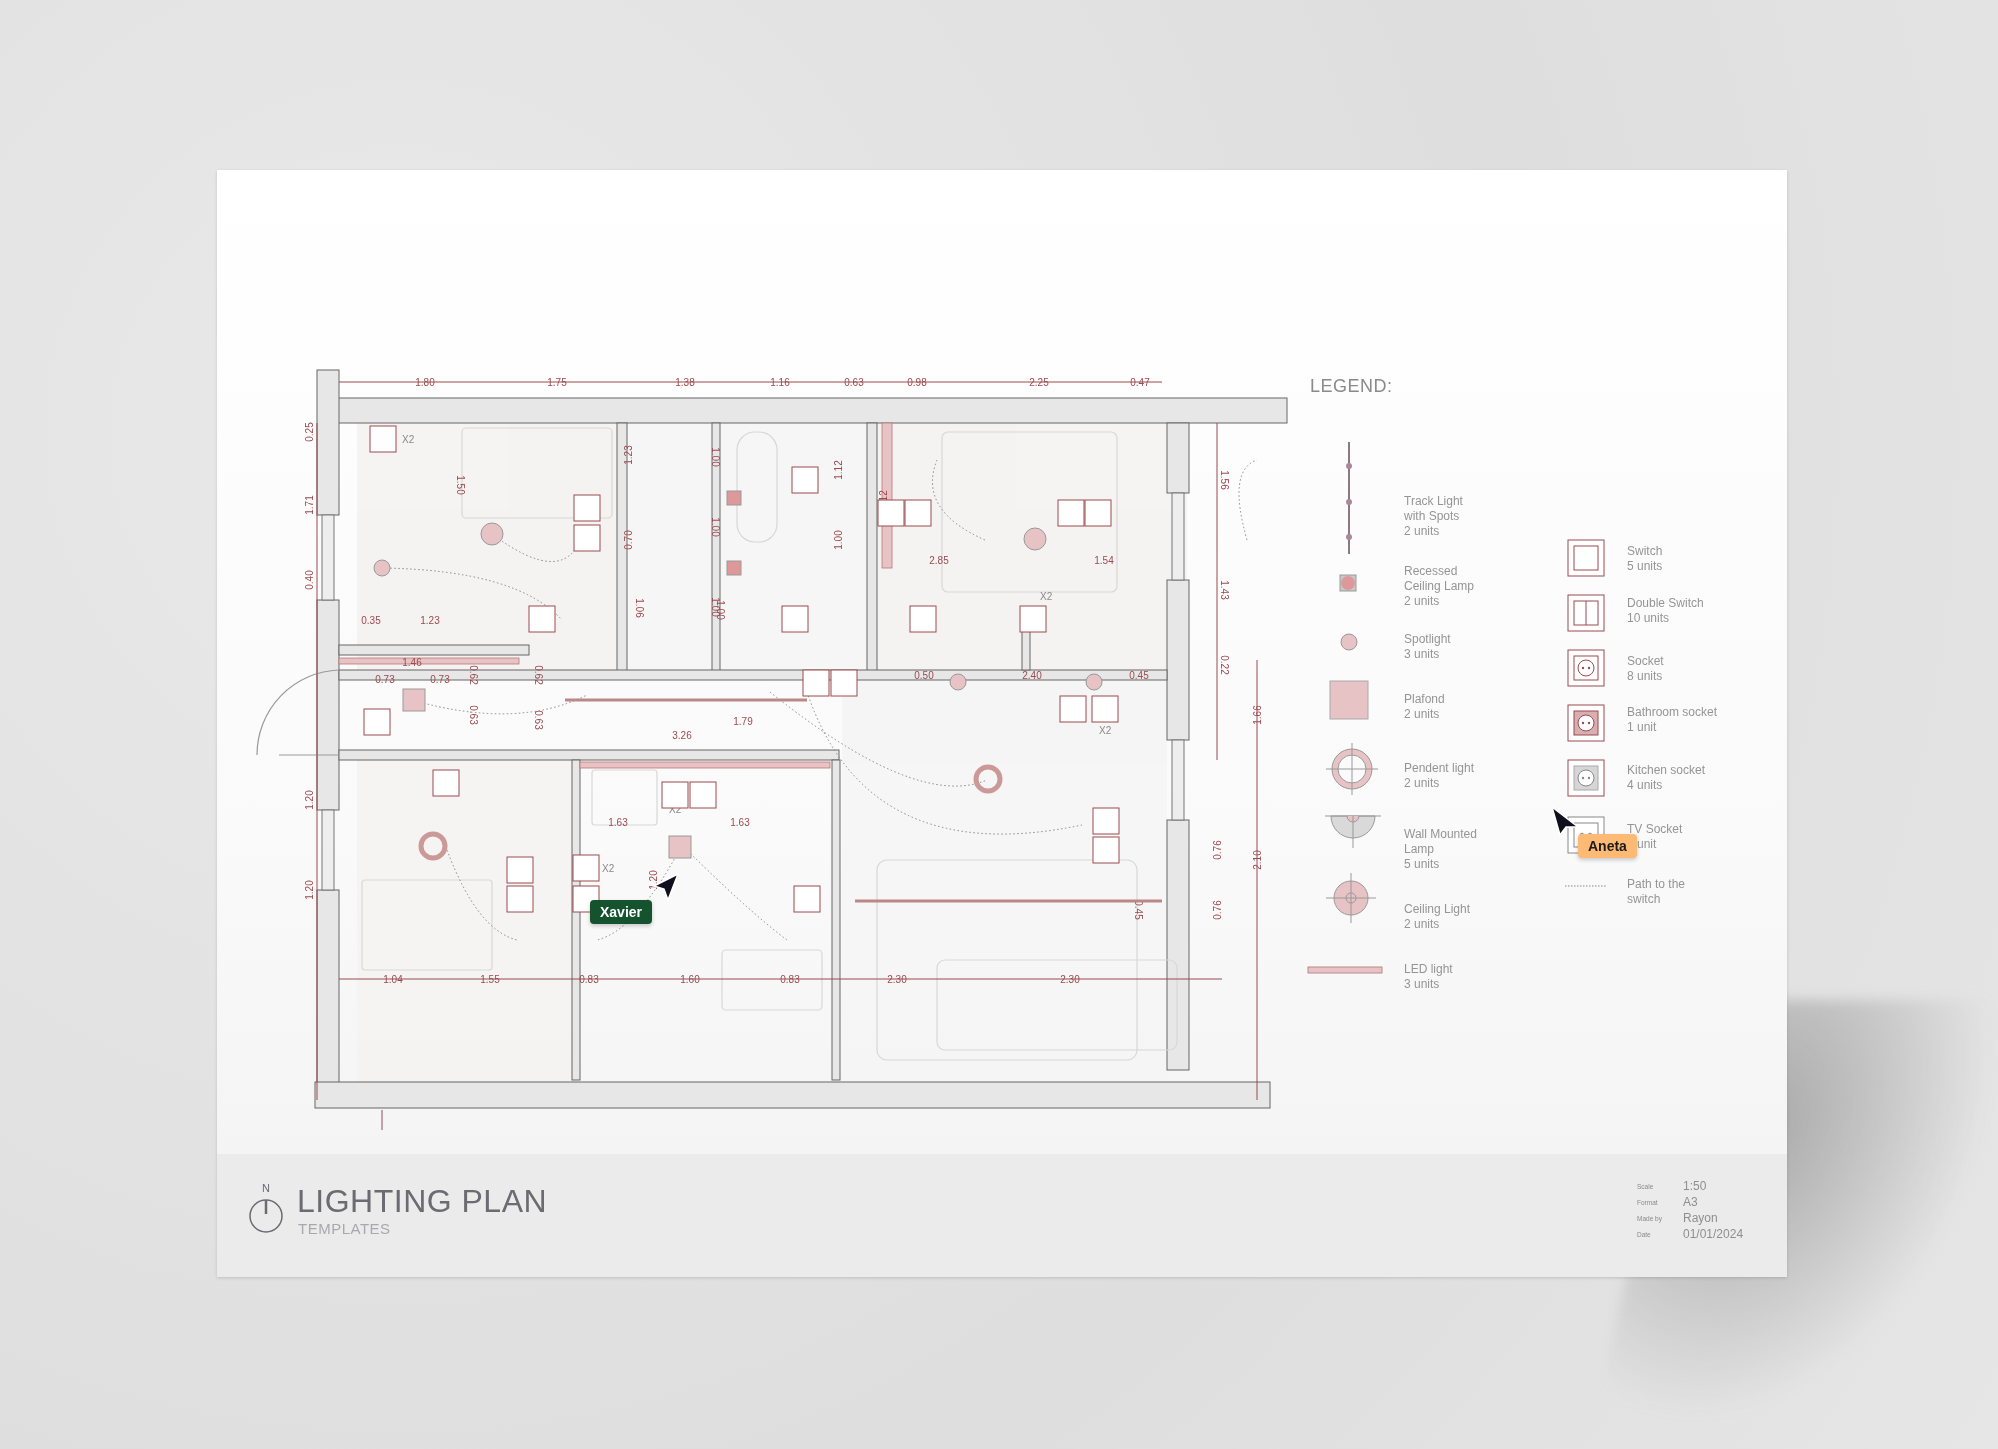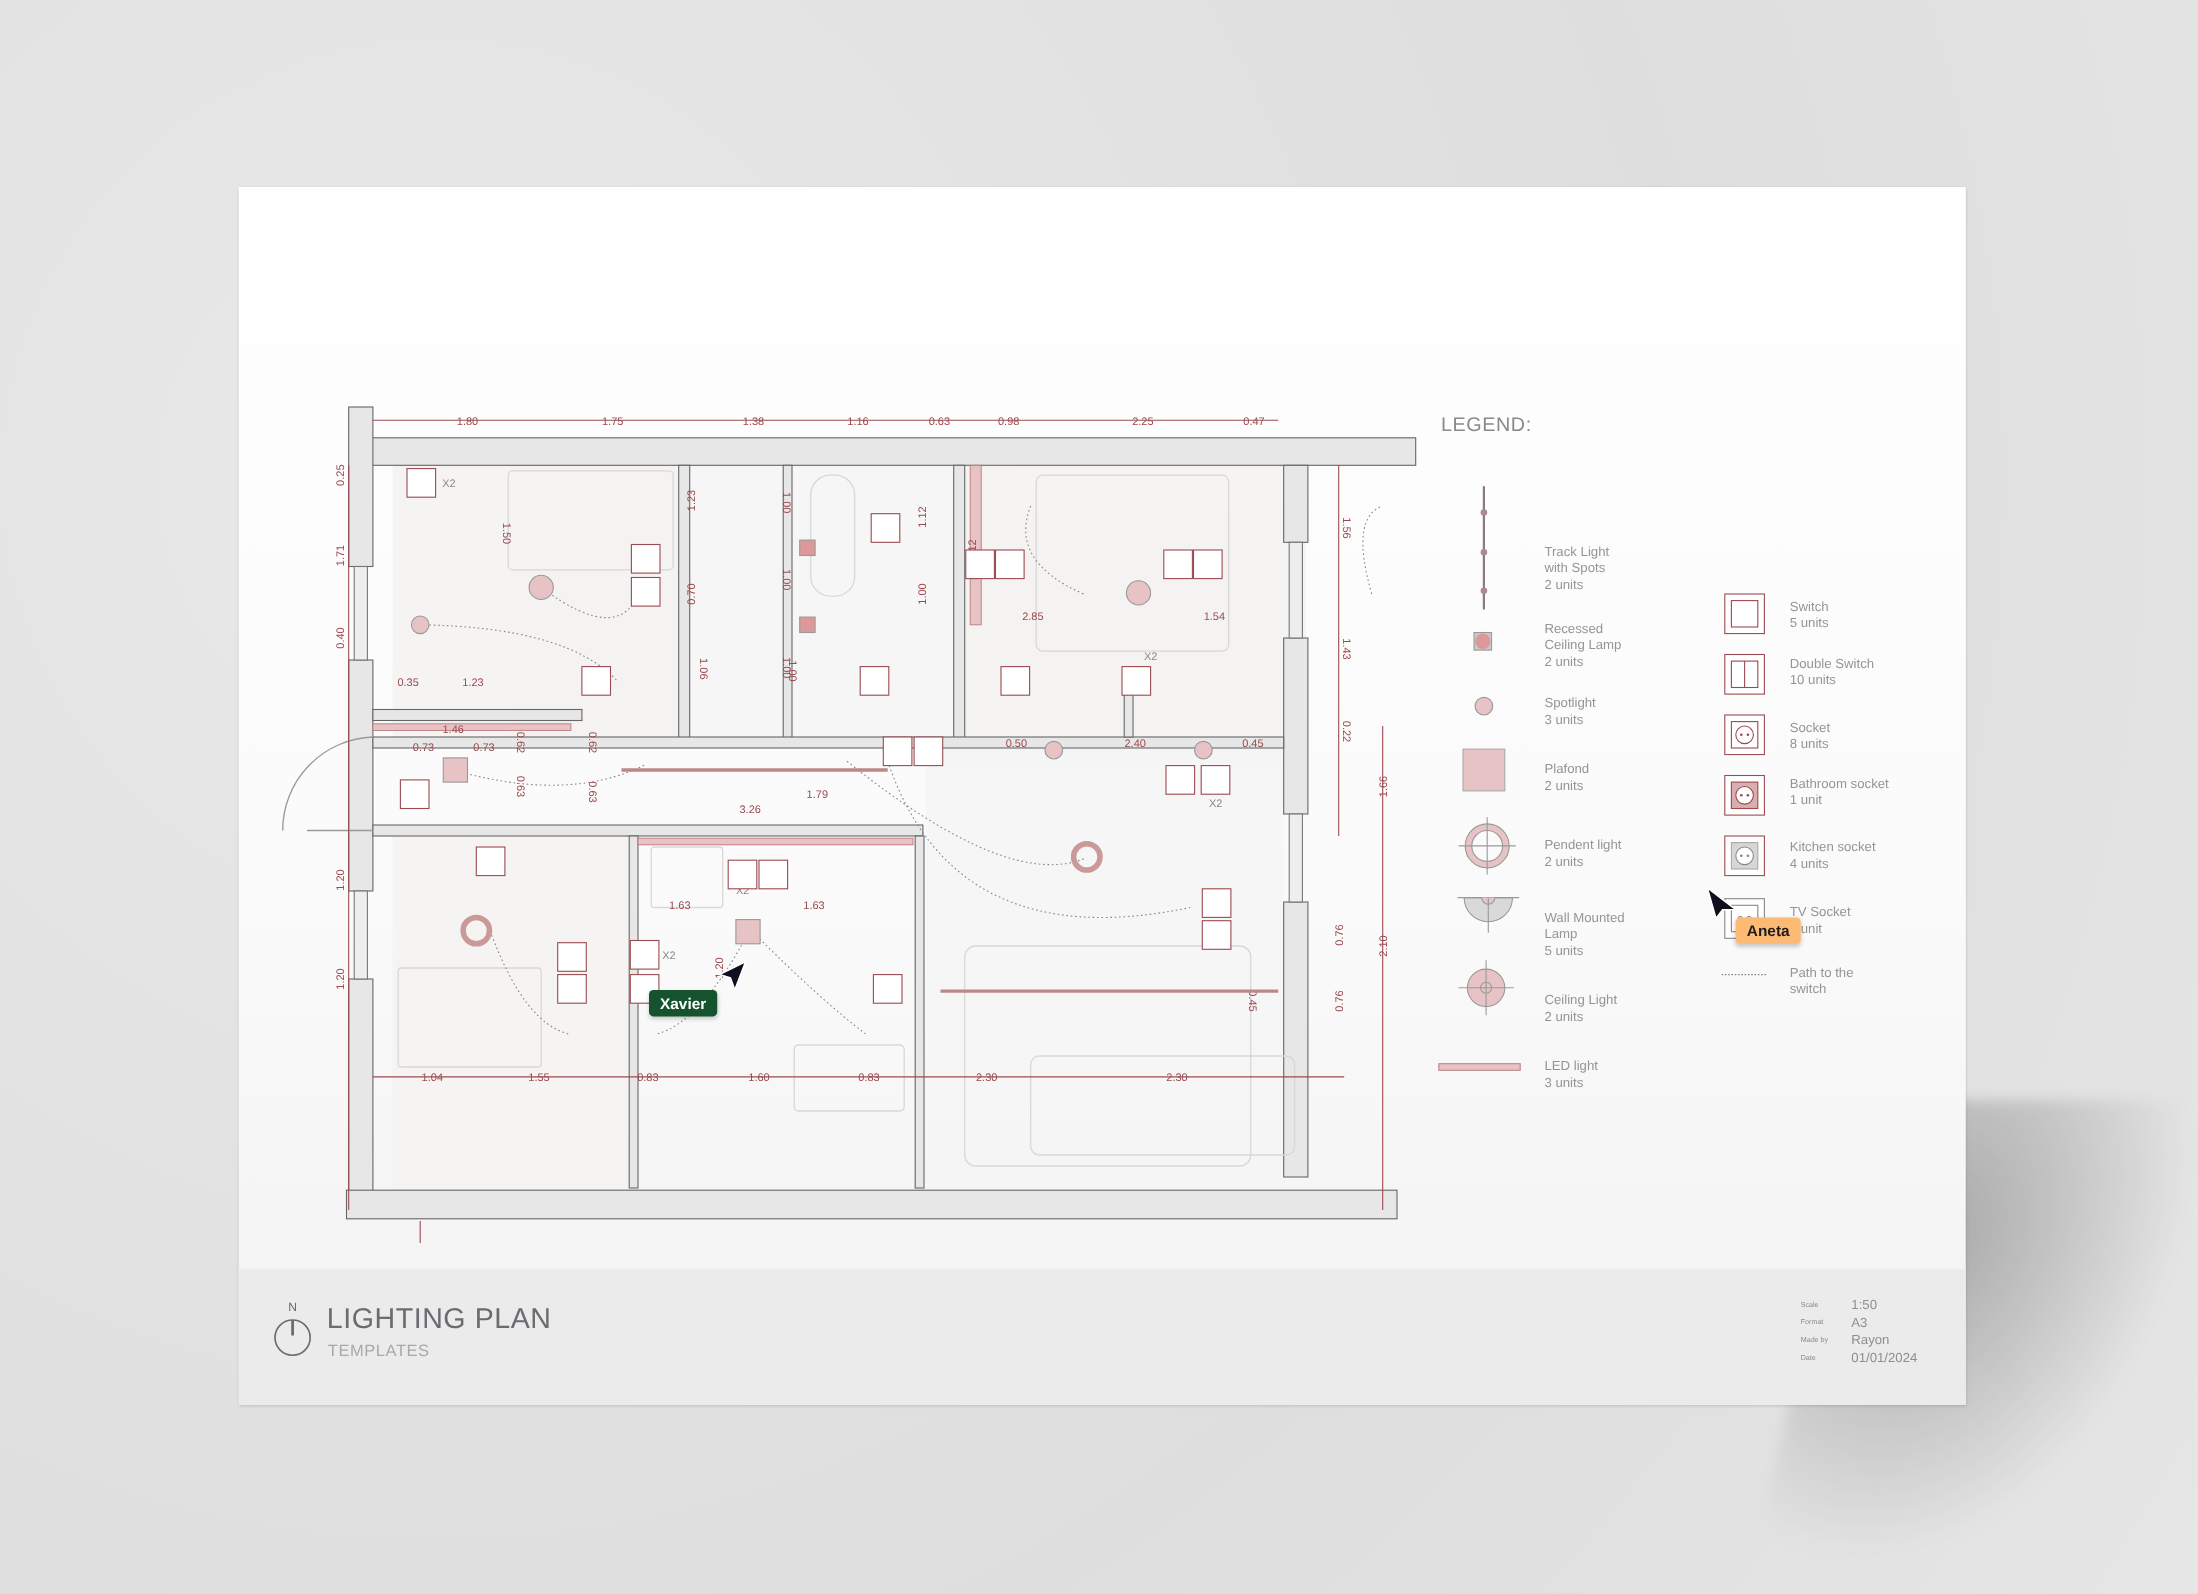--- a/index.html
+++ b/index.html
@@ -7,21 +7,21 @@
     background:#e3e3e3;
     background-image:radial-gradient(circle at 20% 30%, #e9e9e9 0, #dedede 60%, #e6e6e6 100%);
     font-family:"Liberation Sans", sans-serif;}
   .shadow-curl{position:absolute;left:1640px;top:1000px;width:330px;height:420px;
     background:radial-gradient(ellipse at 30% 30%, rgba(120,120,120,0.55) 0, rgba(140,140,140,0.35) 35%, rgba(200,200,200,0) 70%);
     filter:blur(6px);transform:skewX(-12deg);}
   .paper{position:absolute;left:217px;top:152px;width:1570px;height:1107px;
     background:linear-gradient(#ffffff 0%, #fafafa 60%, #f2f2f2 100%);
     box-shadow:0 1px 3px rgba(0,0,0,0.15);margin-top:18px;}
   .footer{position:absolute;left:0;top:984px;width:1570px;height:123px;background:#ebebeb;}
-  .title{position:absolute;left:80px;top:1013px;font-size:26px;color:#6b6b70;letter-spacing:0.5px;font-weight:300;}
+  .title{position:absolute;left:80px;top:1013px;font-size:32px;color:#6b6b70;letter-spacing:0.5px;font-weight:300;}
   .subtitle{position:absolute;left:81px;top:1050px;font-size:15px;color:#a9a9ad;letter-spacing:0.5px;}
   .north{position:absolute;left:29px;top:1010px;width:40px;height:56px;}
   .meta{position:absolute;left:1420px;top:1008px;font-size:12px;}
   .meta .row{display:flex;align-items:center;height:16px;}
   .meta .k{width:46px;font-size:6.5px;color:#8a8a8a;}
   .meta .v{font-size:12px;color:#8f8f8f;}
   .plan{position:absolute;left:0;top:0;}
   .legend-title{position:absolute;left:1093px;top:206px;font-size:18px;color:#8a8a8a;letter-spacing:0.5px;}
   .leg-item{position:absolute;font-size:12px;line-height:15px;color:#959595;}
   .leg-icon{position:absolute;}

